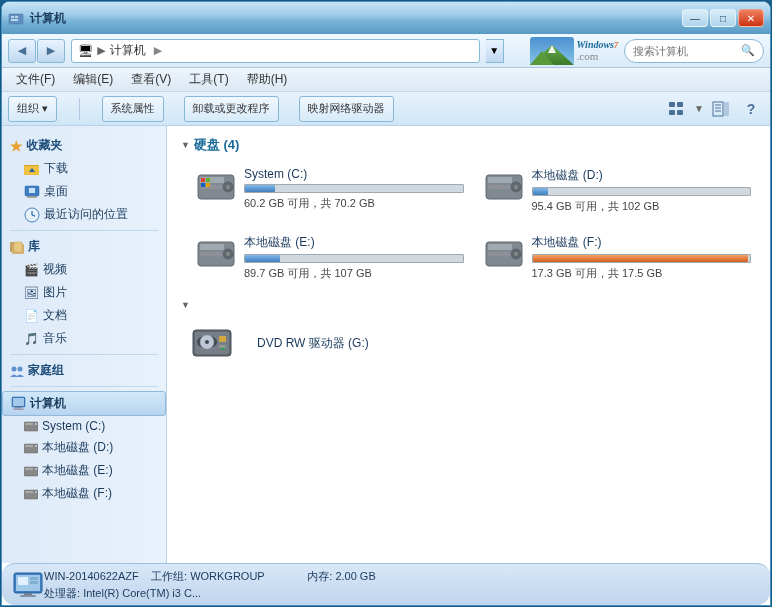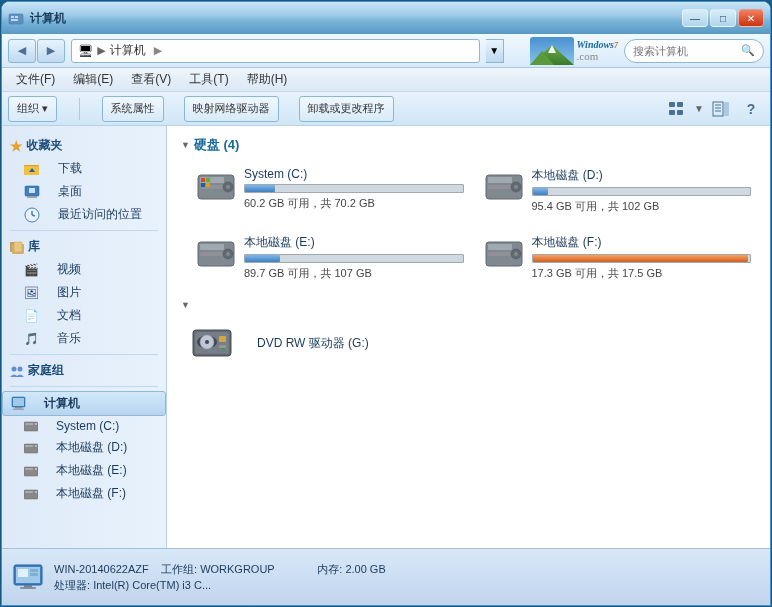--- a/index.html
+++ b/index.html
@@ -261,21 +261,21 @@
       cursor: pointer;
     }
     .sidebar-section-title .star-icon {
       color: #e8a030;
       font-size: 14px;
     }
     .sidebar-item {
       display: flex;
       align-items: center;
       padding: 3px 8px 3px 22px;
-      gap: 18px;
+      gap: 4px;
       font-size: 12px;
       color: #1a3a5c;
       cursor: pointer;
       border-radius: 3px;
     }
     .sidebar-item.selected {
       background: linear-gradient(to bottom, #d0e8f8, #b8d4f0);
       border: 1px solid #90b8d8;
     }
     .sidebar-divider {
@@ -380,27 +380,27 @@
       cursor: pointer;
       text-align: right;
     }
     .dvd-name {
       font-size: 12px;
       color: #1a3a5c;
     }
 
     
     .status-bar {
-      height: 57px;
+      height: 42px;
       background: linear-gradient(to bottom, #d8e8f8, #c0d4ec);
       border-top: 1px solid #a0c0dc;
       display: flex;
       align-items: center;
       padding: 0 10px;
-      gap: 10px;
+      border-radius: 13px;
     }
     .status-pc-icon {
       width: 32px;
       height: 32px;
     }
     .status-text {
       font-size: 11px;
       color: #1a3a5c;
       line-height: 1.5;
     }
@@ -481,22 +481,22 @@
     <span class="menu-item">编辑(E)</span>
     <span class="menu-item">查看(V)</span>
     <span class="menu-item">工具(T)</span>
     <span class="menu-item">帮助(H)</span>
   </div>
 
   <div class="toolbar">
     <button class="toolbar-btn">组织 ▾</button>
     <div class="toolbar-sep"></div>
     <button class="toolbar-btn">系统属性</button>
+    <button class="toolbar-btn">卸载或更改程序</button>
     <button class="toolbar-btn">映射网络驱动器</button>
-    <button class="toolbar-btn">卸载或更改程序</button>
     <div class="toolbar-right">
       <div class="view-btn">
         <svg width="18" height="18" viewBox="0 0 18 18">
           <rect x="1" y="2" width="6" height="5" fill="#4a7098" rx="1"></rect>
           <rect x="9" y="2" width="6" height="5" fill="#4a7098" rx="1"></rect>
           <rect x="1" y="10" width="6" height="5" fill="#4a7098" rx="1"></rect>
           <rect x="9" y="10" width="6" height="5" fill="#4a7098" rx="1"></rect>
         </svg>
       </div>
       <span style="font-size:10px; color:#666;">▼</span>

